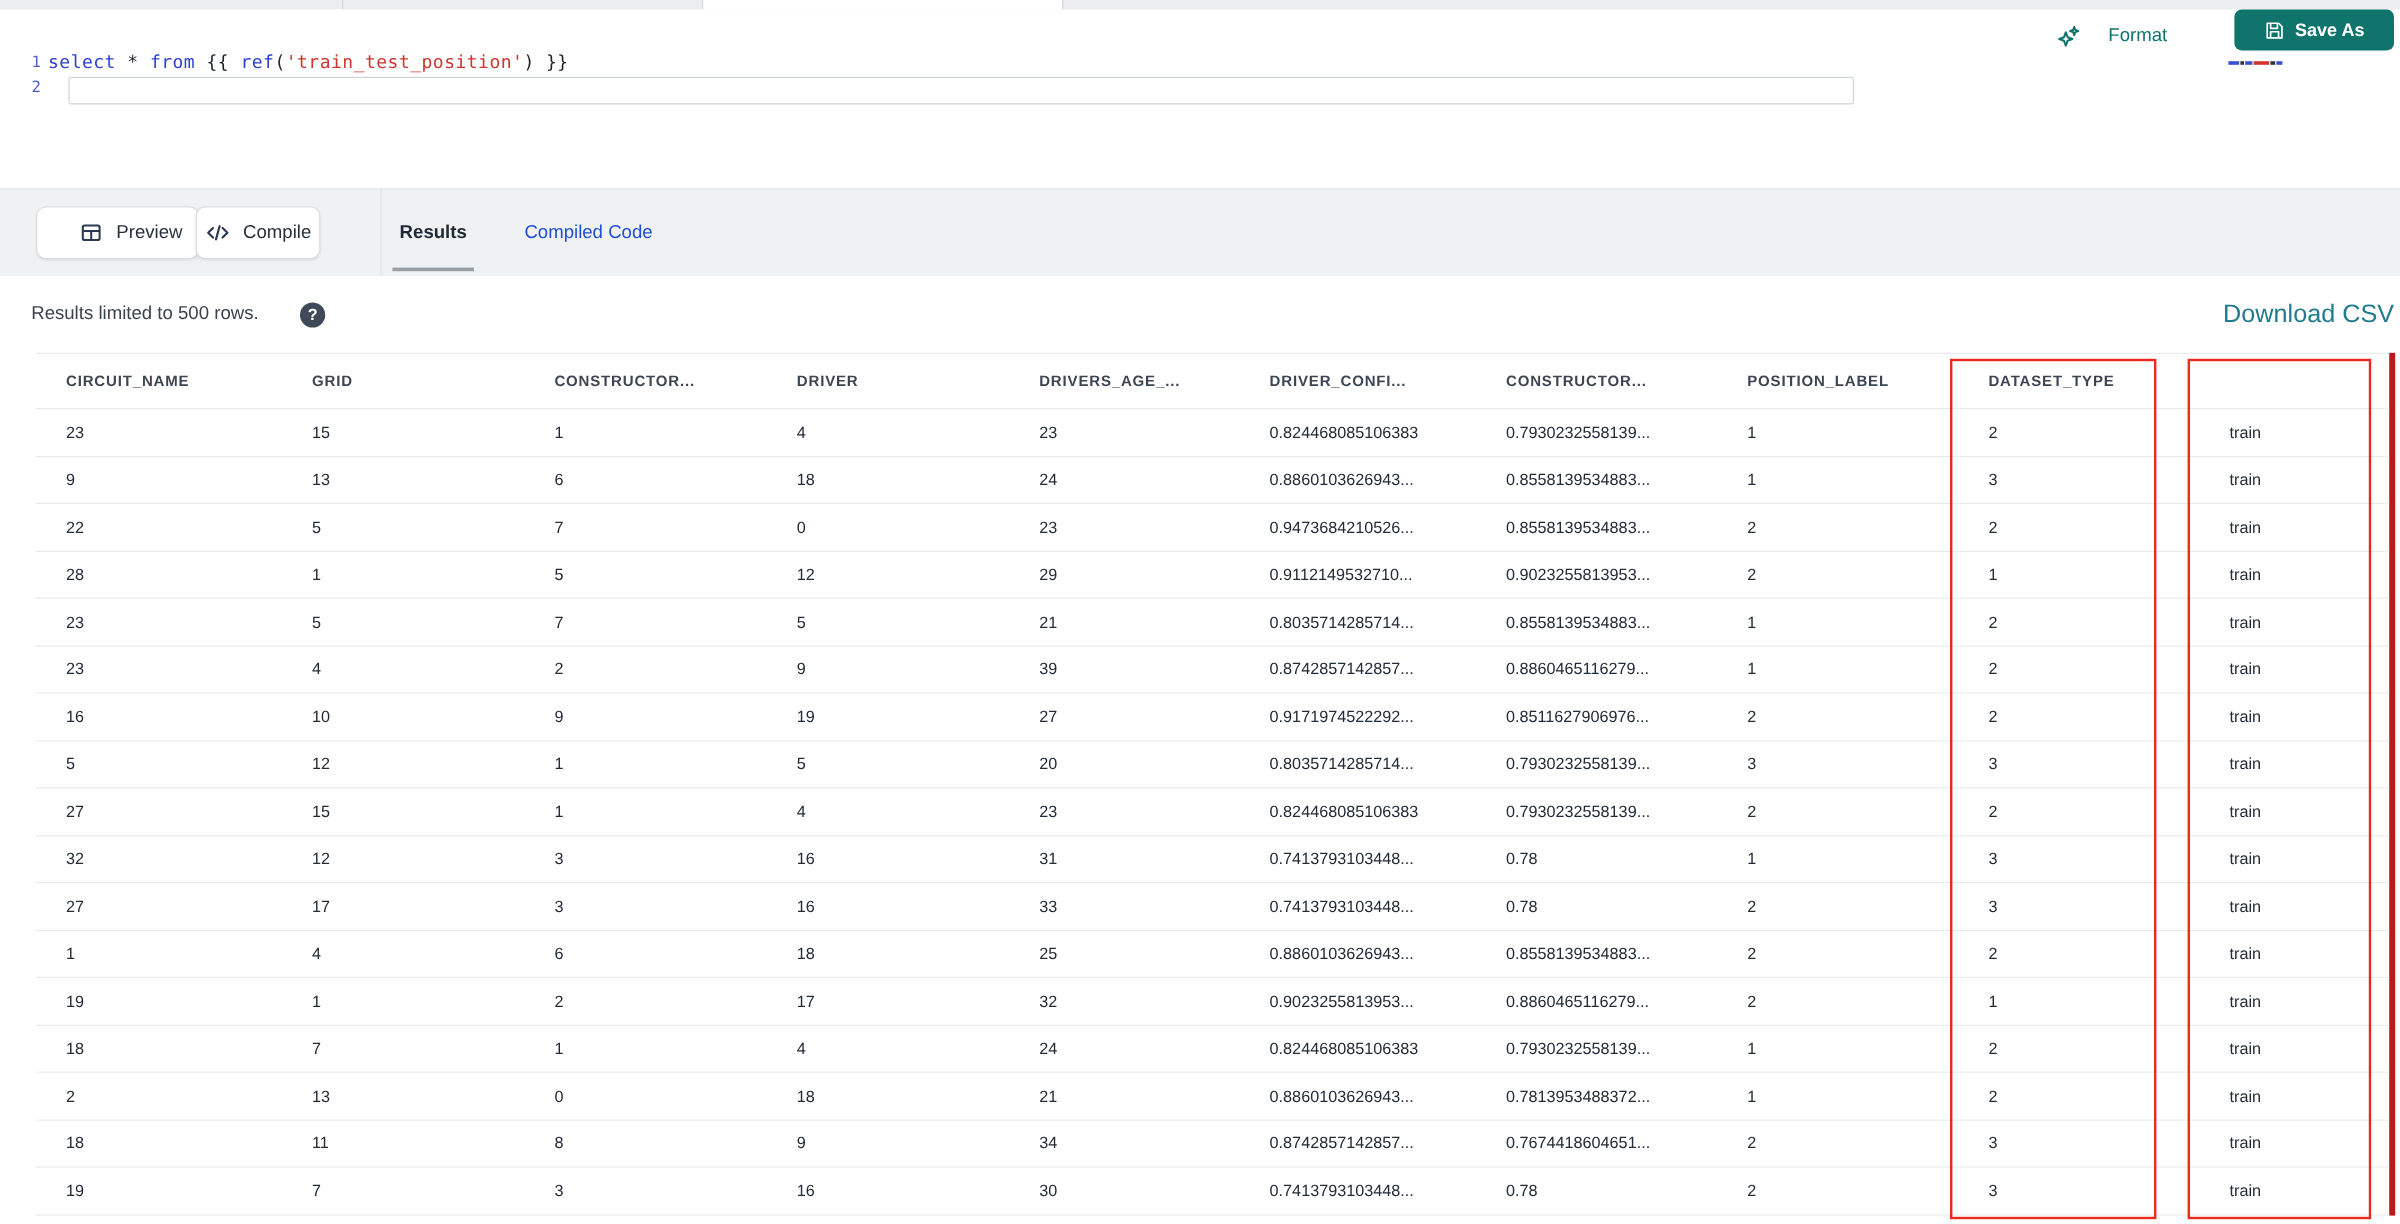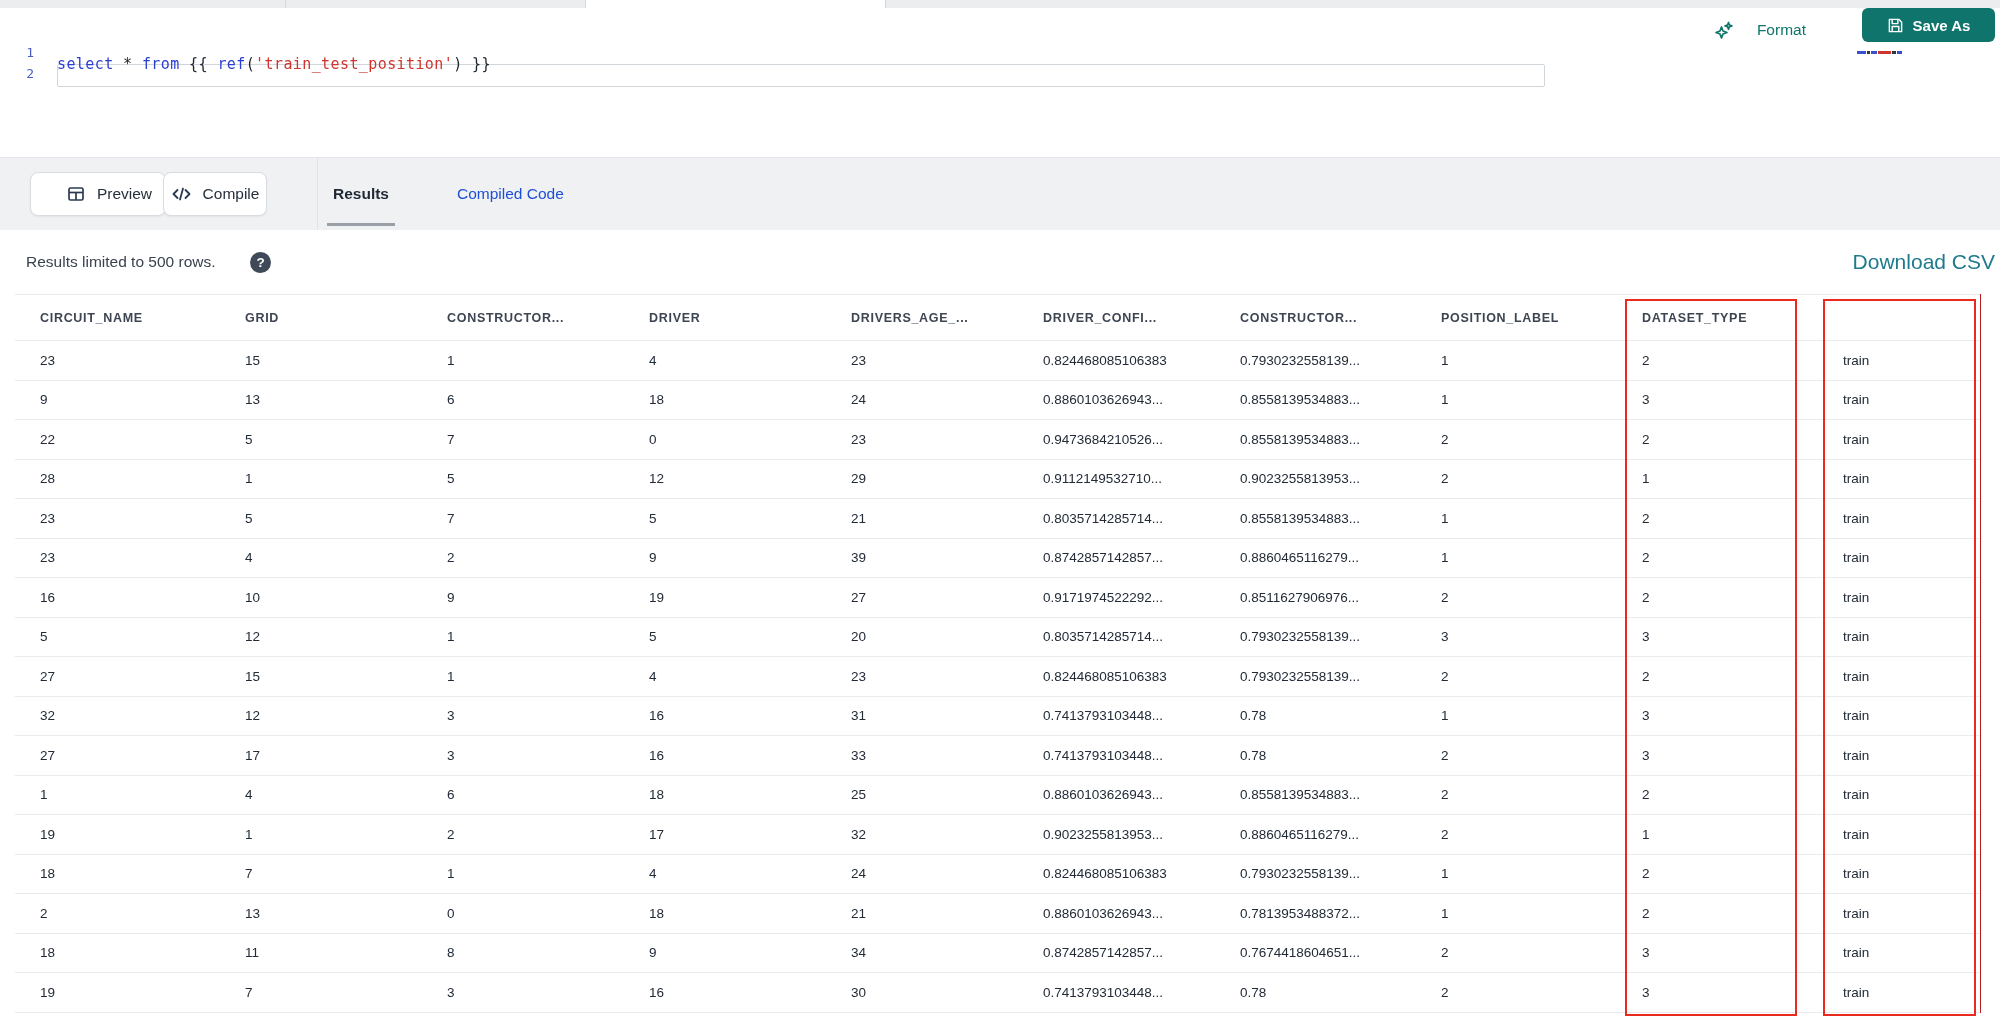--- a/index.html
+++ b/index.html
@@ -22,55 +22,55 @@
     background:transparent;border:none;color:#0f746b;font-size:15.5px;font-family:inherit;cursor:pointer;
   }
   .saveas-btn{
     position:absolute;right:5px;top:0;width:133px;height:34px;border-radius:6px;border:none;
     background:#0f746b;color:#ffffff;font-size:15px;font-weight:700;font-family:inherit;
     display:flex;align-items:center;justify-content:center;gap:9px;cursor:pointer;
   }
   .gutter{position:absolute;left:0;top:34px;width:34px;text-align:right;}
   .line-number{height:21px;line-height:21px;font-family:"DejaVu Sans Mono",monospace;font-size:13px;color:#4a5ec4;}
   .active-line-box{position:absolute;left:57px;top:55.5px;width:1486px;height:21px;border:1px solid #d0d5da;border-radius:2px;background:#ffffff;}
-  .code{position:absolute;left:57px;top:34px;margin-top:12px;}
+  .code{position:absolute;left:40px;top:34px;}
   .code-line{height:21px;line-height:21px;font-family:"DejaVu Sans Mono",monospace;font-size:15px;letter-spacing:.4px;white-space:pre;position:relative;}
   .tok-kw{color:#2b3ed2;}
   .tok-str{color:#cf342e;}
   .tok-pl{color:#1d232b;}
   .minimap{position:absolute;left:1857px;top:42px;width:50px;height:5px;display:flex;gap:1px;align-items:center;}
   .mm{height:3px;display:inline-block;}
   .mm.b{background:#3a50cc;} .mm.d{background:#30363d;} .mm.r{background:#cf342e;}
 
   
   .panel-toolbar{position:absolute;left:0;top:157px;width:2000px;height:73px;background:#f0f1f3;border-top:1px solid #e3e5e9;box-sizing:border-box;}
   .tool-btn{
     position:absolute;top:14px;height:44px;border-radius:8px;border:1px solid #d9dce0;background:#ffffff;
     box-shadow:0 1px 2px rgba(20,30,40,.06);display:flex;align-items:center;justify-content:center;gap:11px;
     font-size:15.5px;color:#26303d;font-family:inherit;cursor:pointer;
   }
   .btn-preview{left:30px;width:136px;padding-left:28px;}
   .btn-compile{left:163px;width:104px;}
   .toolbar-divider{position:absolute;left:317px;top:0;width:1px;height:72px;background:#e1e3e7;}
-  .tabs{position:absolute;left:327px;top:0;height:72px;display:flex;gap:56px;}
+  .tabs{position:absolute;left:327px;top:0;height:72px;display:flex;gap:36px;}
   .tab{position:relative;height:72px;display:flex;align-items:center;padding:0 6px;font-size:15.5px;color:#1d4ed8;cursor:pointer;}
   .tab.active{color:#1f2835;font-weight:700;}
   .tab.active::after{content:"";position:absolute;left:0;right:0;bottom:4px;height:3px;background:#9aa0a8;}
 
   
   .results-meta{position:absolute;left:0;top:230px;width:2000px;height:64px;background:#ffffff;}
   .limit-note{position:absolute;left:26px;top:0;height:64px;display:flex;align-items:center;font-size:15.5px;color:#39424f;text-align:right;}
   .help{
     position:absolute;left:250px;top:22px;width:21px;height:21px;border-radius:50%;background:#3f4958;color:#ffffff;
     font-size:13.5px;font-weight:700;display:flex;align-items:center;justify-content:center;cursor:pointer;
   }
   .download{position:absolute;right:5px;top:0;height:64px;display:flex;align-items:center;font-size:21px;color:#1e7a8c;cursor:pointer;text-decoration:none;}
 
   
-  .grid{position:absolute;left:15px;top:294px;width:1966px;border-right:1px solid #b91c1c;box-sizing:border-box;}
+  .grid{position:absolute;left:30px;top:294px;width:1966px;border-right:5px solid #b91c1c;box-sizing:border-box;}
   .thead,.tr{display:grid;grid-template-columns:205px 202px 202px 202px 192px 197px 201px 201px 201px 1fr;}
   .thead{border-top:1px solid #e9ebee;border-bottom:1px solid #e9ebee;height:45px;}
   .th{
     padding-left:25px;display:flex;align-items:center;font-size:12.5px;font-weight:700;letter-spacing:.7px;
     color:#3d4552;text-transform:uppercase;white-space:nowrap;overflow:hidden;cursor:default;
   }
   .tr{height:39.5px;border-bottom:1px solid #e9ebee;box-sizing:border-box;}
   .td{padding-left:25px;display:flex;align-items:center;font-size:13.5px;color:#222b37;white-space:nowrap;overflow:hidden;}
 
   

